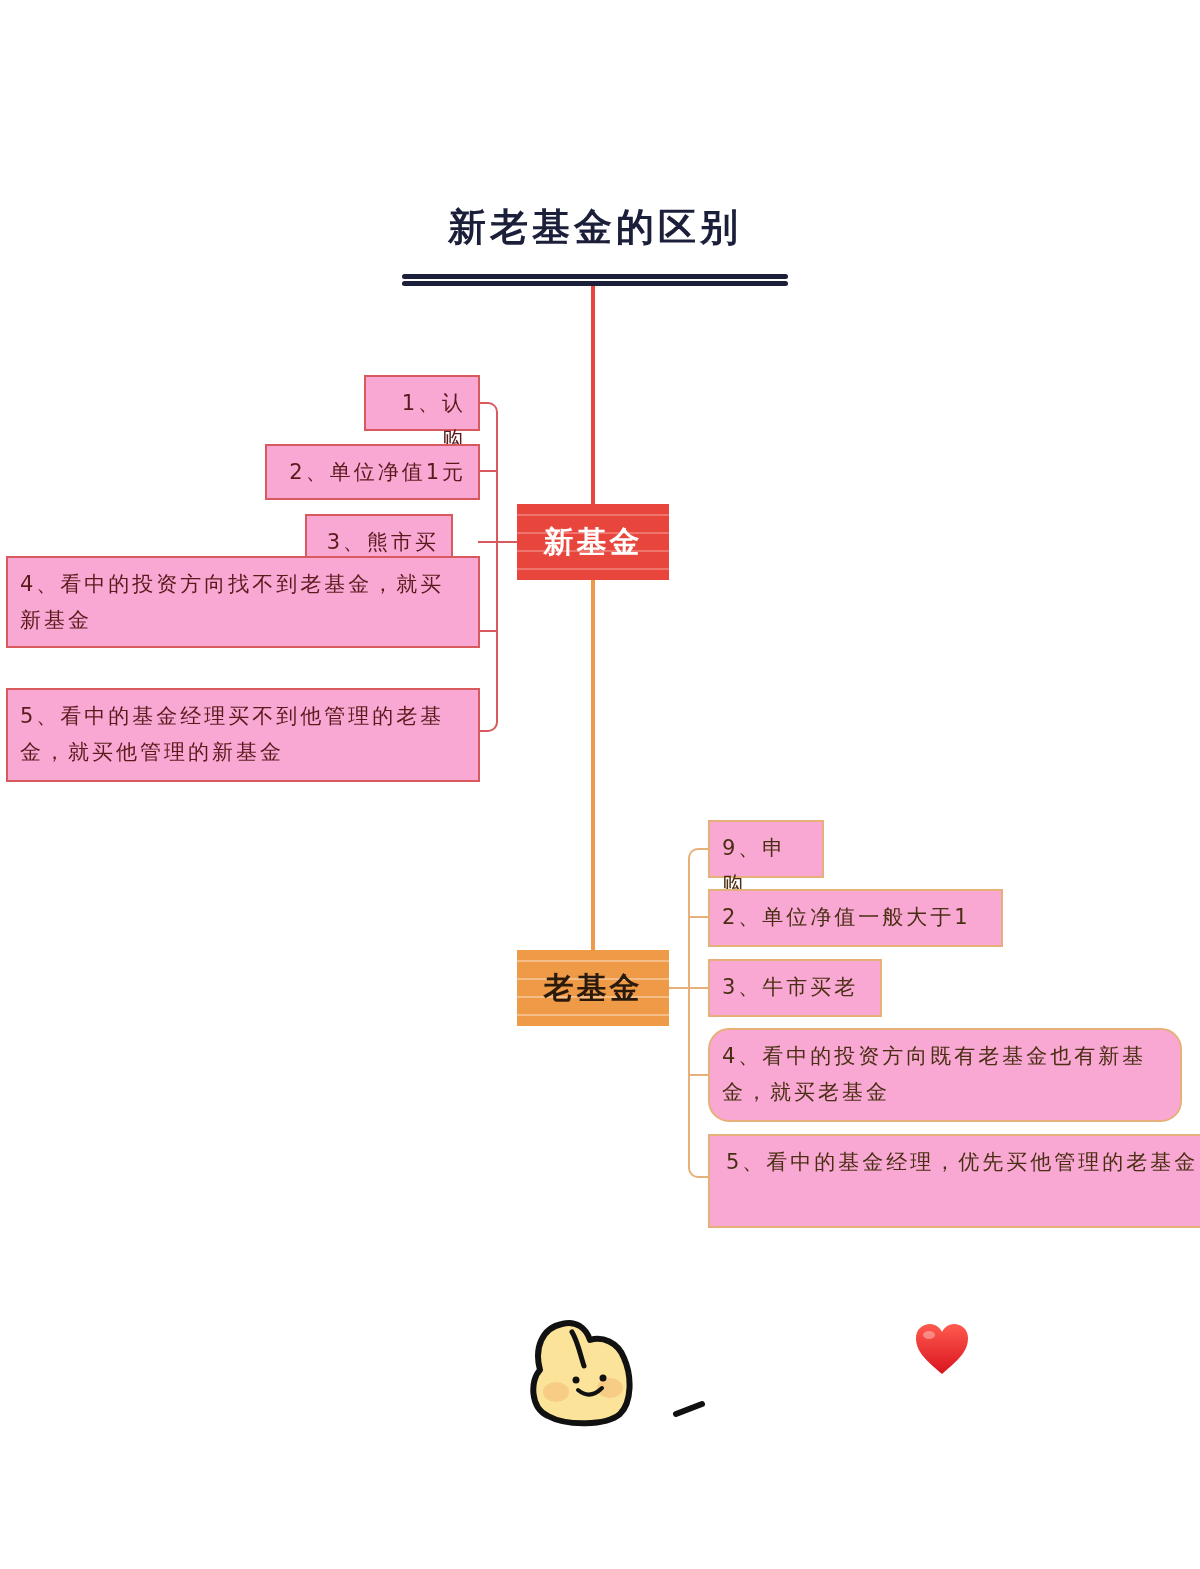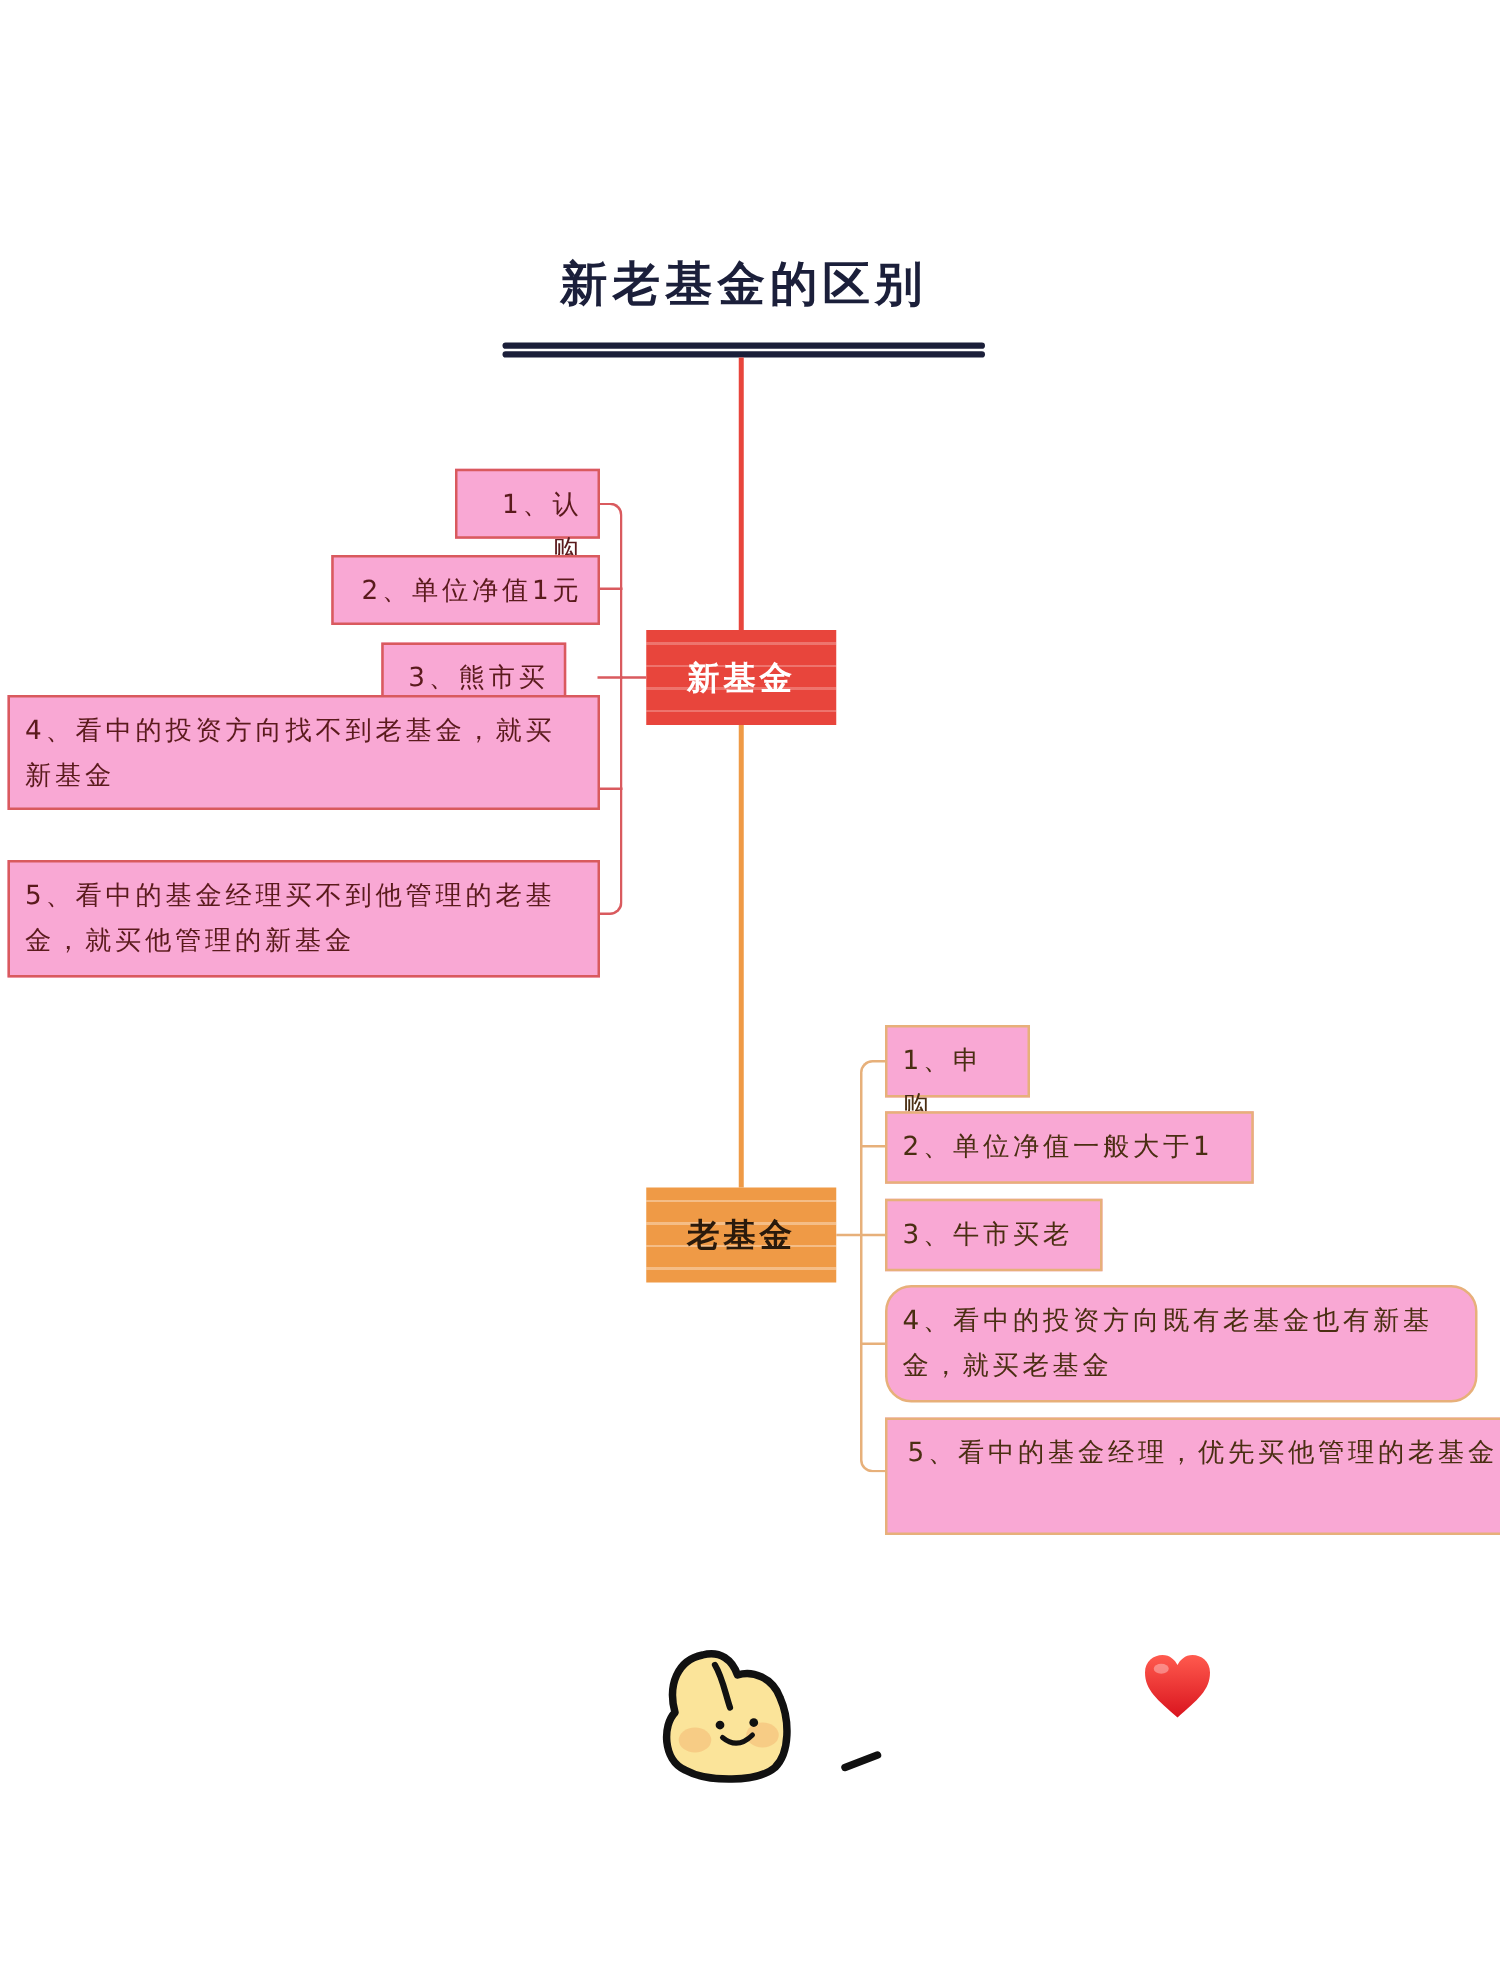--- a/index.html
+++ b/index.html
@@ -15,21 +15,21 @@
   }
   .title-bar1 { left: 402px; top: 274px; width: 386px; height: 5px; background: #1b1f3a; border-radius: 3px; }
   .title-bar2 { left: 402px; top: 281px; width: 386px; height: 5px; background: #1b1f3a; border-radius: 3px; }
 
   .line { position: absolute; }
   .v-red { left: 591px; top: 286px; width: 4px; height: 218px; background: #e8453c; }
   .v-orange { left: 591px; top: 580px; width: 4px; height: 370px; background: #ef9a46; }
 
   .node-main {
     position: absolute; display: flex; align-items: center; justify-content: center;
-    font-size: 26px; font-weight: bold; letter-spacing: 3px;
+    font-size: 30px; font-weight: bold; letter-spacing: 3px;
     width: 152px; height: 76px;
   }
   .node-new {
     left: 517px; top: 504px; background: #e8453c; color: #ffffff;
     background-image: repeating-linear-gradient(180deg, rgba(255,255,255,0) 0 10px, rgba(255,255,255,0.25) 10px 12px, rgba(255,255,255,0) 12px 18px);
   }
   .node-old {
     left: 517px; top: 950px; background: #ef9a46; color: #2a1a0c;
     background-image: repeating-linear-gradient(180deg, rgba(255,255,255,0) 0 10px, rgba(255,255,255,0.35) 10px 12px, rgba(255,255,255,0) 12px 18px);
   }
@@ -94,21 +94,21 @@
   <span>老基金</span>
 </div>
 
 <div class="h-org" style="left:669px; top:987px; width:20px;"></div>
 <div class="bracket br-org" style="left:688px; top:848px; width:22px; height:330px; border-right:none; border-radius:10px 0 0 10px;"></div>
 <div class="h-org" style="left:688px; top:916px; width:22px;"></div>
 <div class="h-org" style="left:688px; top:987px; width:22px;"></div>
 <div class="h-org" style="left:688px; top:1074px; width:22px;"></div>
 
 <div class="leaf leaf-org" style="left:708px; top:820px; width:116px; height:58px;">
-  <span>1、申购</span>
+  <span>9、申购</span>
 </div>
 <div class="leaf leaf-org" style="left:708px; top:889px; width:295px; height:58px;">
   <span>2、单位净值一般大于1</span>
 </div>
 <div class="leaf leaf-org" style="left:708px; top:959px; width:174px; height:58px;">
   <span>3、牛市买老</span>
 </div>
 <div class="leaf leaf-org" style="left:708px; top:1028px; width:474px; height:94px;border-radius:21px;">
   <span>4、看中的投资方向既有老基金也有新基金，就买老基金</span>
 </div>

